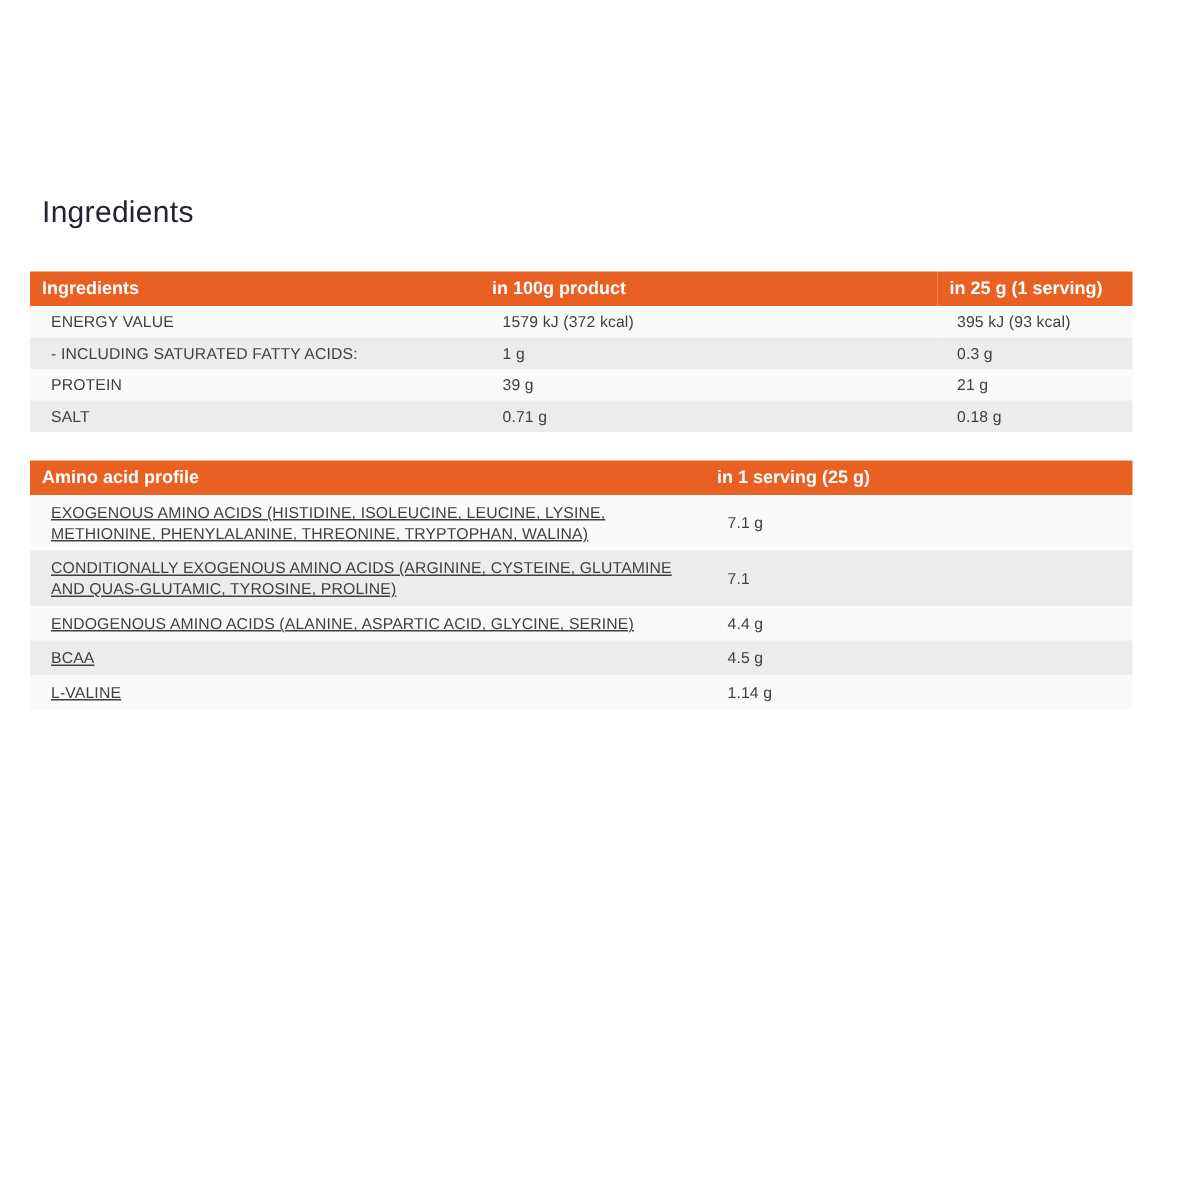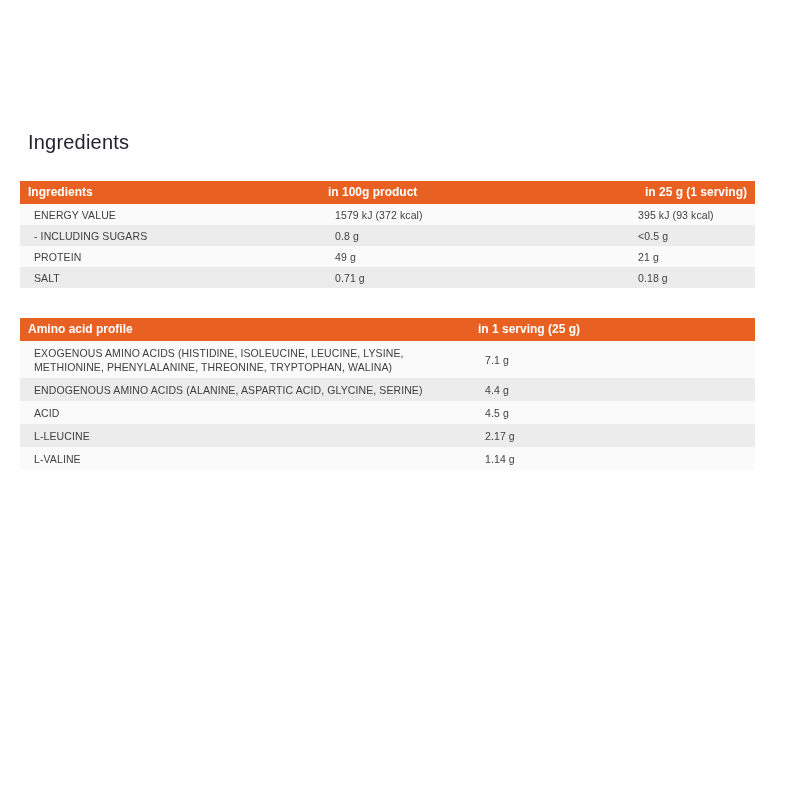--- a/index.html
+++ b/index.html
@@ -12,37 +12,37 @@
   .page-title {
     margin:131px 0 0 28px;
     font-size:20px; font-weight:500; letter-spacing:0.2px;
     color:#262231;
   }
   table.spec {
     width:735px; margin-left:20px; border-collapse:collapse;
     table-layout:fixed;
   }
   table.spec-1 { margin-top:27px; }
-  table.spec-2 { margin-top:30px; }
+  table.spec-2 { margin-top:19px; }
   th {
     background:#E86122; color:#ffffff;
     font-size:12px; font-weight:bold; text-align:left;
     padding:5px 8px; line-height:13px; white-space:nowrap;
   }
-  th.th-right { text-align:right; }
+  th.th-right { text-align:left; }
   td {
     font-size:10.5px; color:#3F3F3F; line-height:14px;
     padding:4px 8px 3px 14px; vertical-align:middle;
     letter-spacing:0.1px;
   }
   td.val { padding-left:15px; }
   td.val3 { padding-left:13px; }
   tbody tr:nth-child(odd) td  { background:#FAFAFA; }
   tbody tr:nth-child(even) td { background:#ECECEC; }
-  .amino-label { padding-top:5px; padding-bottom:4px; }
+  .amino-label { padding-top:5px; padding-bottom:4px;text-decoration:underline; }
 </style>
 </head>
 <body>
 
 <div class="page">
 
   <h1 class="page-title">Ingredients</h1>
 
   <table class="spec spec-1">
     <colgroup>
@@ -57,27 +57,27 @@
         <th class="th-right">in 25 g (1 serving)</th>
       </tr>
     </thead>
     <tbody>
       <tr>
         <td>ENERGY VALUE</td>
         <td class="val">1579 kJ (372 kcal)</td>
         <td class="val3">395 kJ (93 kcal)</td>
       </tr>
       <tr>
-        <td>- INCLUDING SUGARS</td>
-        <td class="val">0.8 g</td>
-        <td class="val3">&lt;0.5 g</td>
+        <td>- INCLUDING SATURATED FATTY ACIDS:</td>
+        <td class="val">1 g</td>
+        <td class="val3">0.3 g</td>
       </tr>
       <tr>
         <td>PROTEIN</td>
-        <td class="val">49 g</td>
+        <td class="val">39 g</td>
         <td class="val3">21 g</td>
       </tr>
       <tr>
         <td>SALT</td>
         <td class="val">0.71 g</td>
         <td class="val3">0.18 g</td>
       </tr>
     </tbody>
   </table>
 
@@ -91,30 +91,30 @@
         <th>Amino acid profile</th>
         <th>in 1 serving (25 g)</th>
       </tr>
     </thead>
     <tbody>
       <tr>
         <td class="amino-label">EXOGENOUS AMINO ACIDS (HISTIDINE, ISOLEUCINE, LEUCINE, LYSINE, METHIONINE, PHENYLALANINE, THREONINE, TRYPTOPHAN, WALINA)</td>
         <td class="val">7.1 g</td>
       </tr>
       <tr>
+        <td class="amino-label">CONDITIONALLY EXOGENOUS AMINO ACIDS (ARGININE, CYSTEINE, GLUTAMINE AND QUAS-GLUTAMIC, TYROSINE, PROLINE)</td>
+        <td class="val">7.1</td>
+      </tr>
+      <tr>
         <td class="amino-label">ENDOGENOUS AMINO ACIDS (ALANINE, ASPARTIC ACID, GLYCINE, SERINE)</td>
         <td class="val">4.4 g</td>
       </tr>
       <tr>
-        <td class="amino-label">ACID</td>
+        <td class="amino-label">BCAA</td>
         <td class="val">4.5 g</td>
-      </tr>
-      <tr>
-        <td class="amino-label">L-LEUCINE</td>
-        <td class="val">2.17 g</td>
       </tr>
       <tr>
         <td class="amino-label">L-VALINE</td>
         <td class="val">1.14 g</td>
       </tr>
     </tbody>
   </table>
 
 </div>
 

